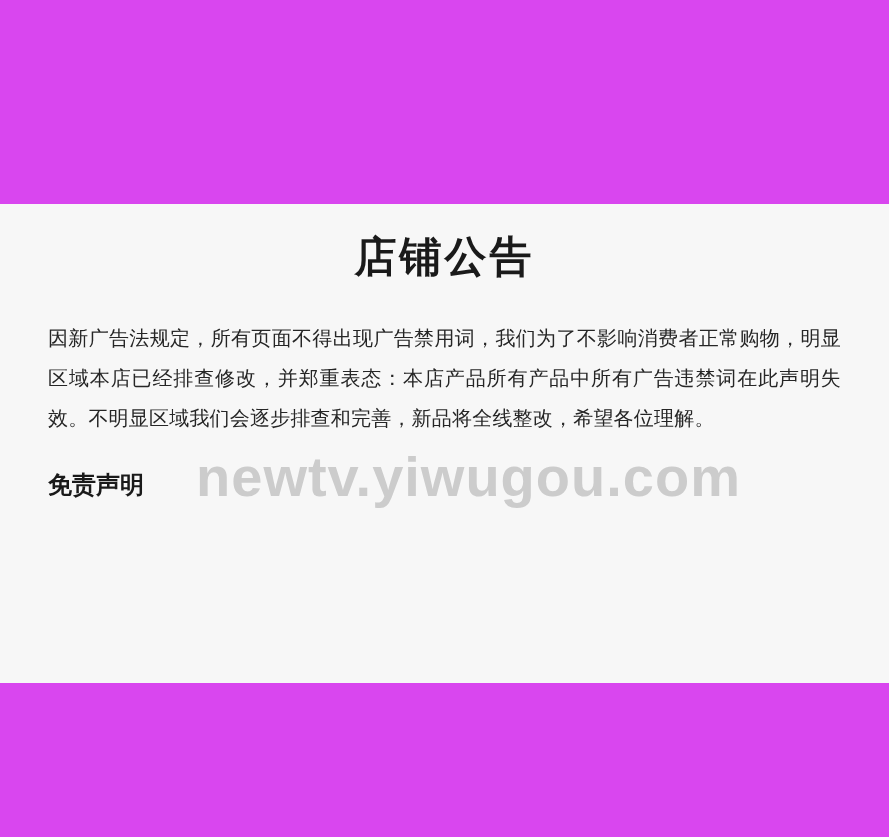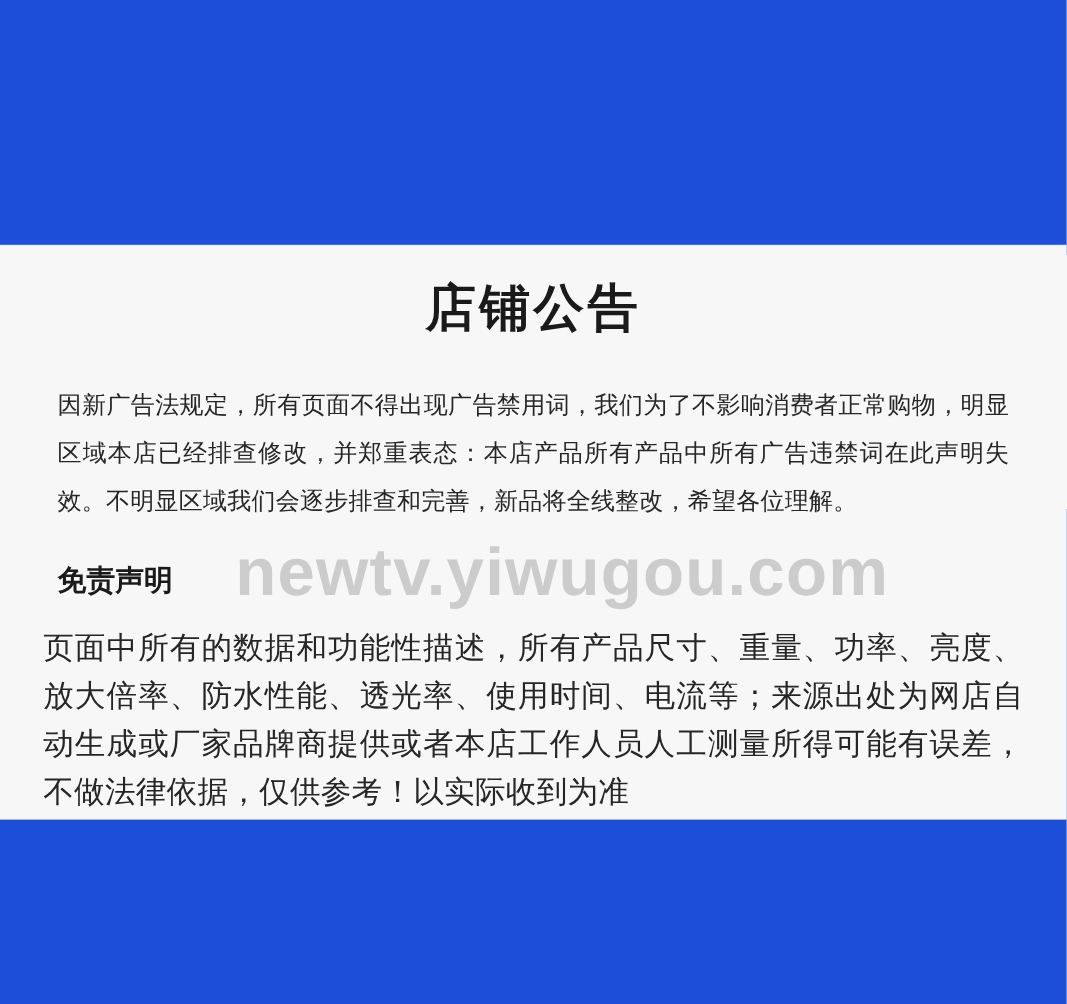--- a/index.html
+++ b/index.html
@@ -10,21 +10,21 @@
     width: 889px;
     height: 837px;
     background: #ffffff;
     font-family: "Liberation Sans", sans-serif;
     overflow: hidden;
   }
   .page {
     position: relative;
     width: 889px;
     height: 837px;
-    background: #1d4ed8;
+    background: #d946ef;
   }
   .notice-card {
     position: absolute;
     left: 0;
     top: 204px;
     width: 889px;
     height: 479px;
     background: #f7f7f7;
     box-sizing: border-box;
   }
@@ -90,17 +90,16 @@
 </style>
 </head>
 <body>
 
 <div class="page">
   <div class="notice-card">
     <div class="notice-inner">
       <h1 class="notice-title">店铺公告</h1>
       <p class="notice-body">因新广告法规定，所有页面不得出现广告禁用词，我们为了不影响消费者正常购物，明显区域本店已经排查修改，并郑重表态：本店产品所有产品中所有广告违禁词在此声明失效。不明显区域我们会逐步排查和完善，新品将全线整改，希望各位理解。</p>
       <h2 class="disclaimer-heading">免责声明</h2>
-      <p class="disclaimer-body">页面中所有的数据和功能性描述，所有产品尺寸、重量、功率、亮度、放大倍率、防水性能、透光率、使用时间、电流等；来源出处为网店自动生成或厂家品牌商提供或者本店工作人员人工测量所得可能有误差，不做法律依据，仅供参考！以实际收到为准</p>
     </div>
     <div class="watermark">newtv.yiwugou.com</div>
   </div>
 </div>
 
 </body></html>

